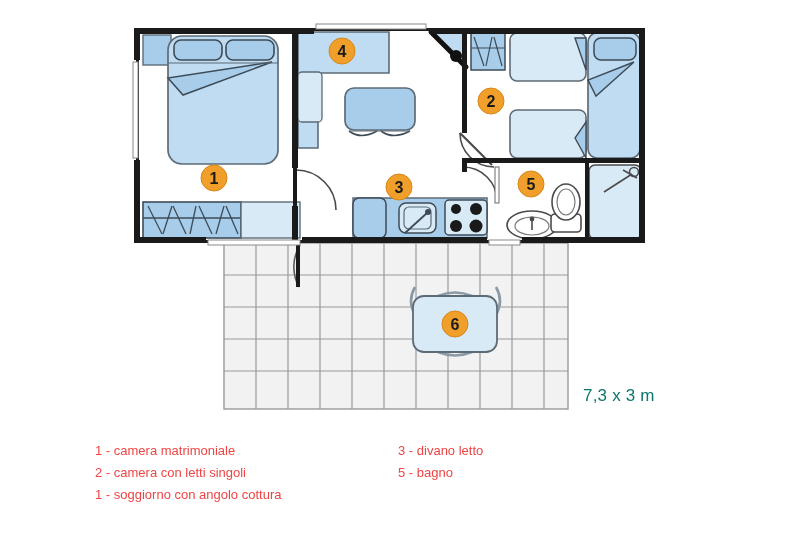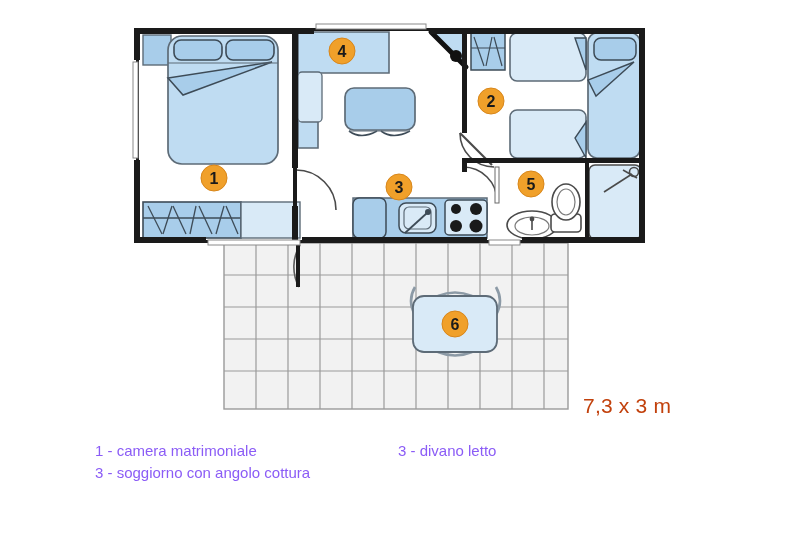--- a/index.html
+++ b/index.html
@@ -8,28 +8,28 @@
     font-family:"Liberation Sans", sans-serif;
     overflow:hidden;position:relative;
   }
   #stage{position:absolute;left:0;top:0;width:800px;height:533px;}
   svg{display:block;}
   .legend{
     position:absolute;left:0;top:440px;width:800px;height:80px;
   }
   .legend-col{
     position:absolute;top:0;
-    font-size:15px;color:#8b5cf6;line-height:22px;white-space:nowrap;
+    font-size:13px;color:#ef4444;line-height:22px;white-space:nowrap;
   }
   .legend-col.left{left:95px;}
   .legend-col.right{left:398px;}
   .legend-row{height:22px;}
   .dim-label{
-    position:absolute;left:583px;top:394px;
-    font-size:21px;color:#c2410c;font-weight:500;letter-spacing:.2px;
+    position:absolute;left:583px;top:386px;
+    font-size:17px;color:#0f766e;font-weight:500;letter-spacing:.2px;
   }
 </style>
 </head>
 <body>
 
 <div id="stage">
 
   <svg width="800" height="533" viewBox="0 0 800 533">
 
     <g>
@@ -253,20 +253,22 @@
         <text x="455" y="330" text-anchor="middle" font-family="Liberation Sans, sans-serif" font-size="16" font-weight="bold" fill="#1a1a1a">6</text>
       </g>
     </g>
   </svg>
 
   <div class="dim-label">7,3 x 3 m</div>
 
   <div class="legend">
     <div class="legend-col left">
       <div class="legend-row">1 - camera matrimoniale</div>
-      <div class="legend-row">3 - soggiorno con angolo cottura</div>
+      <div class="legend-row">2 - camera con letti singoli</div>
+      <div class="legend-row">1 - soggiorno con angolo cottura</div>
     </div>
     <div class="legend-col right">
       <div class="legend-row">3 - divano letto</div>
+      <div class="legend-row">5 - bagno</div>
     </div>
   </div>
 
 </div>
 
 </body></html>

